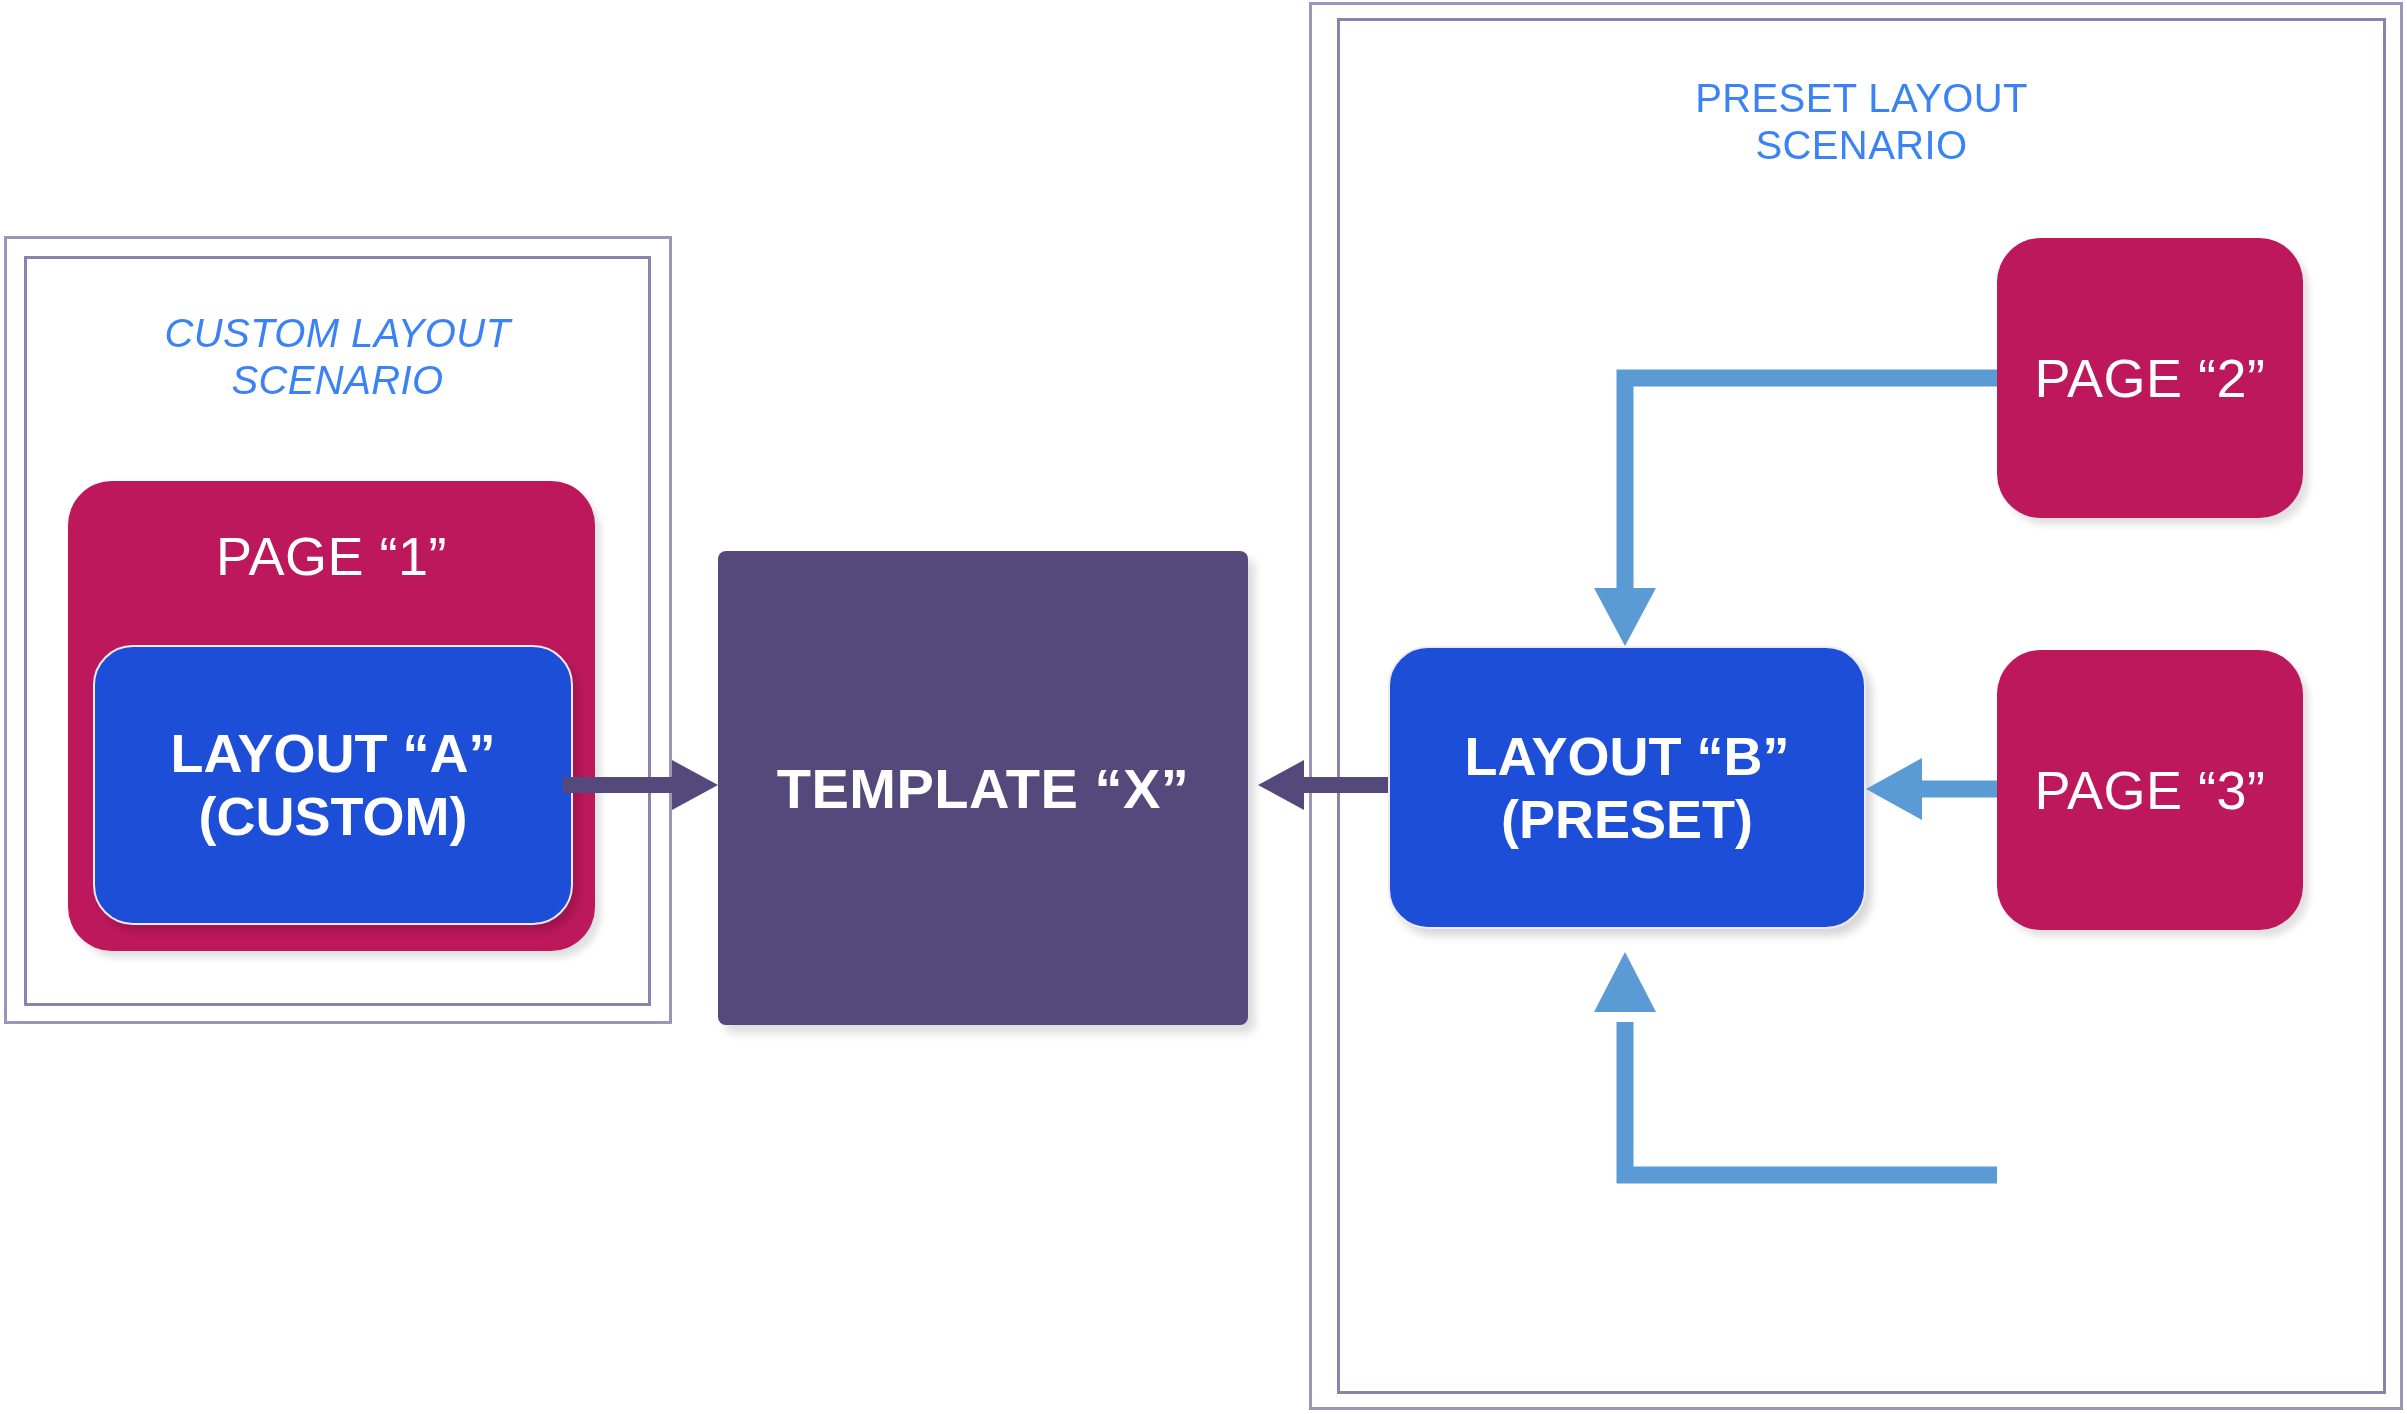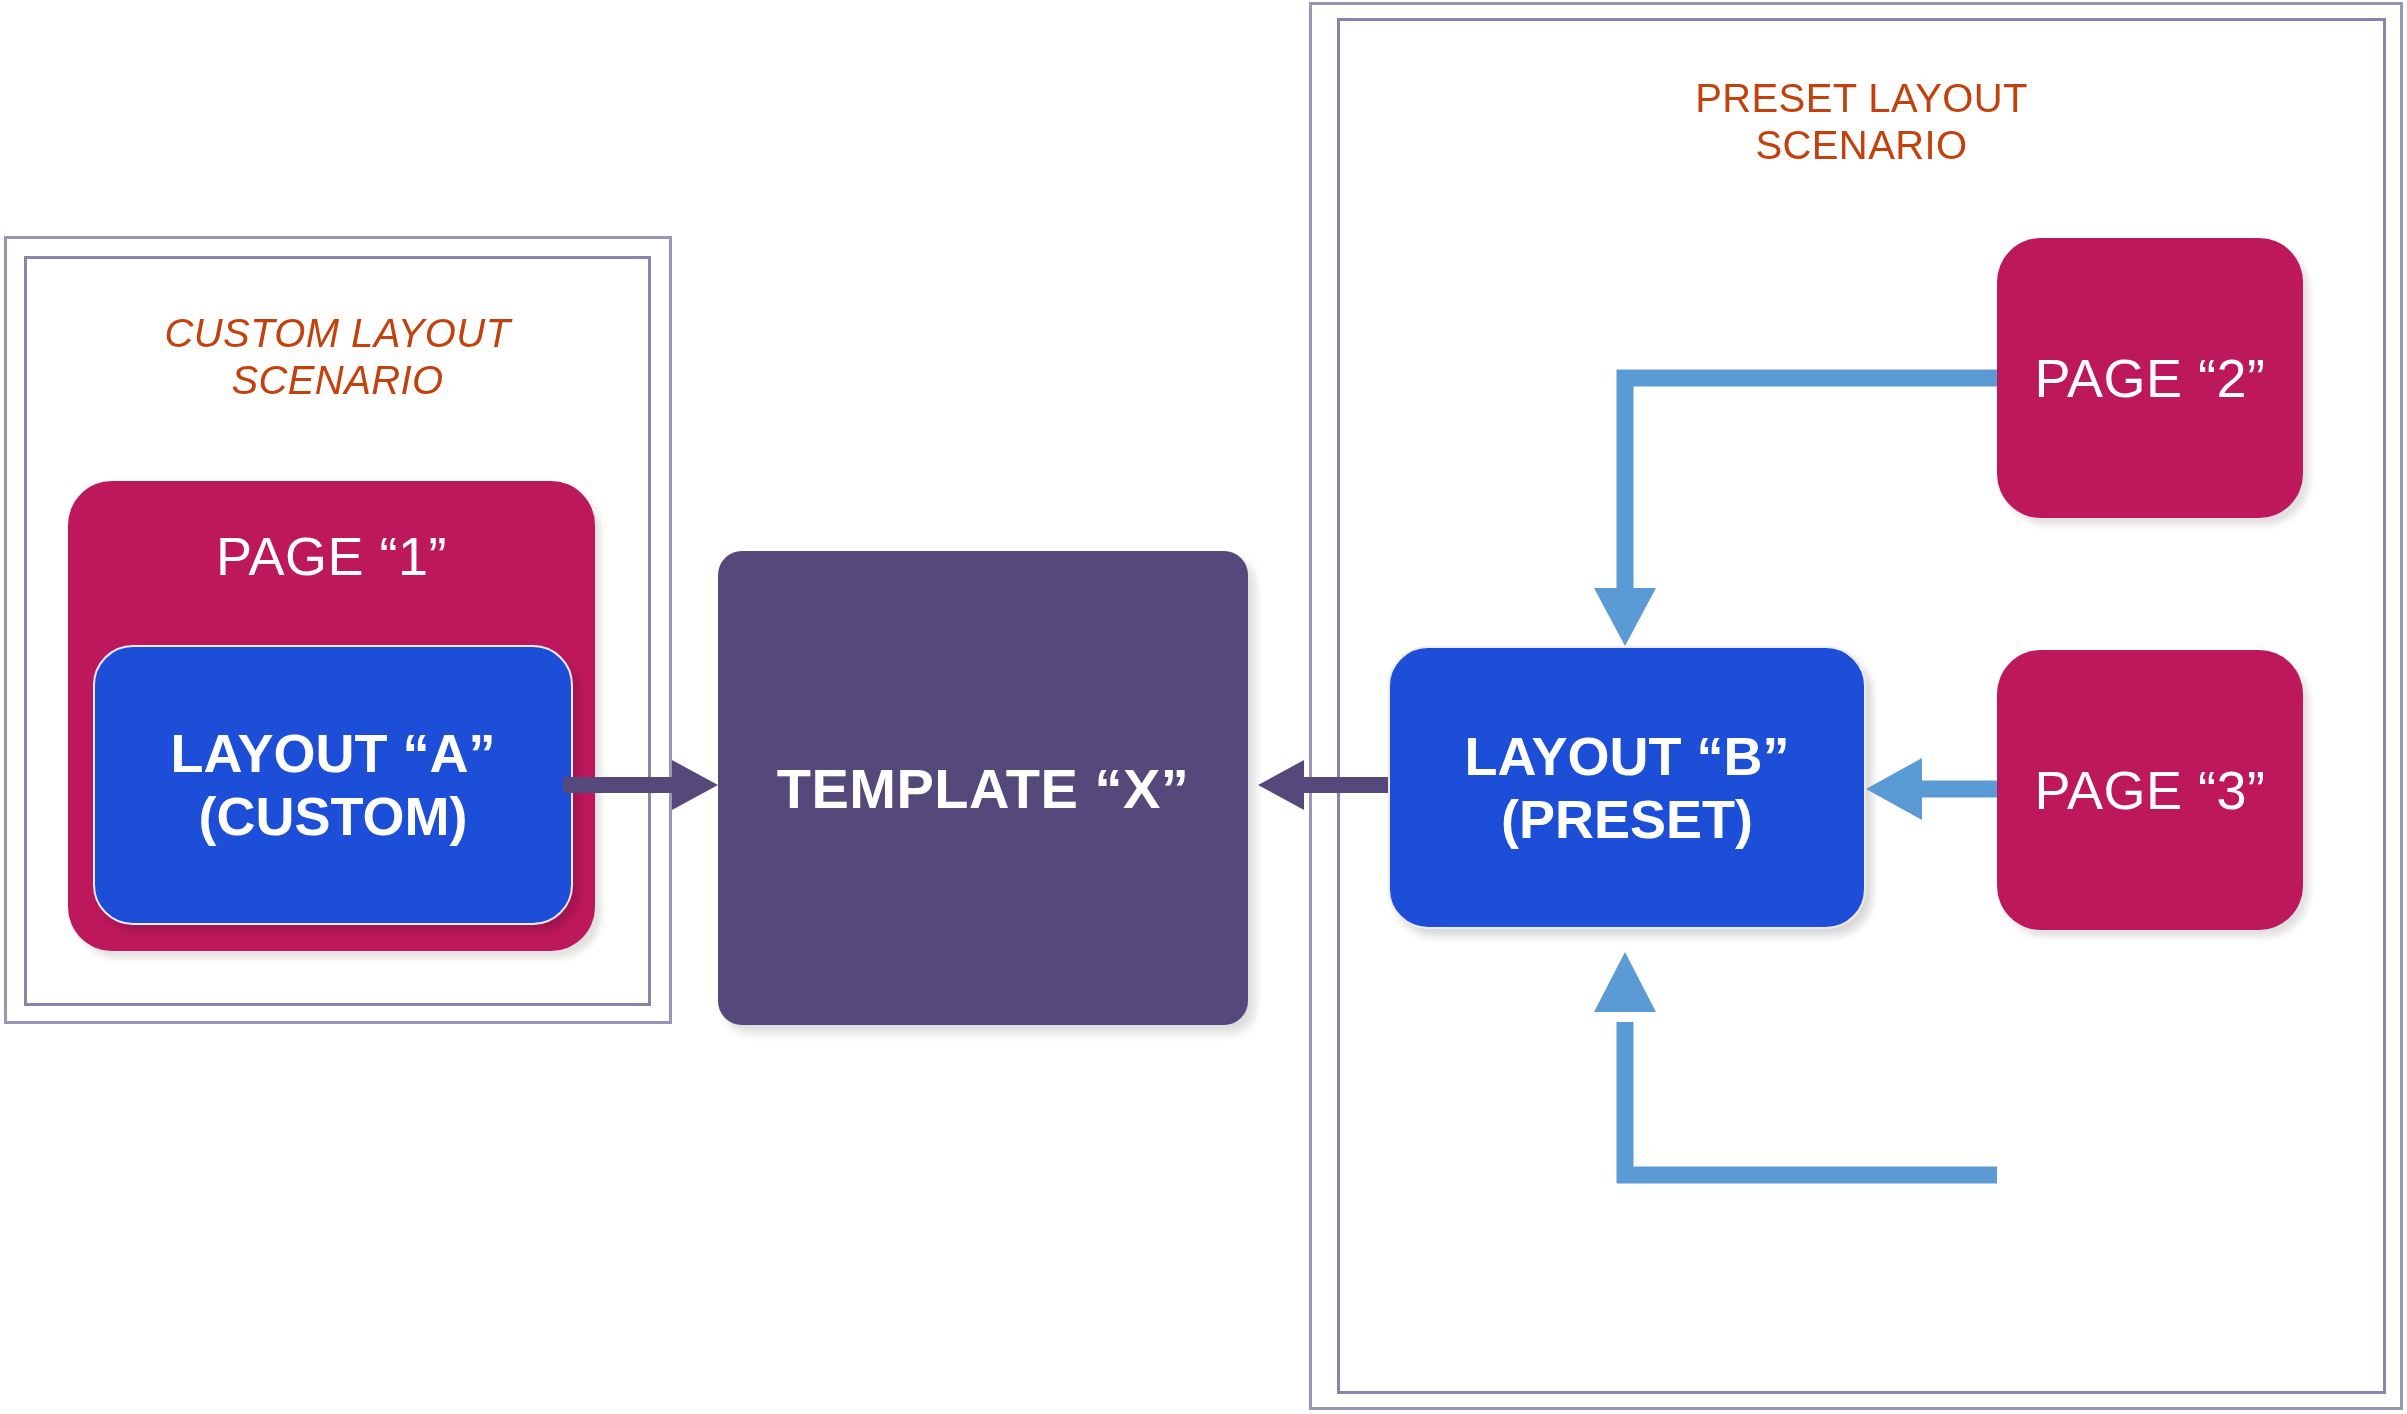--- a/index.html
+++ b/index.html
@@ -29,21 +29,21 @@
     position: absolute;
     border: 3px solid #8A84AC;
     background: transparent;
     box-sizing: border-box;
   }
 
   
   .scenario-caption {
     position: absolute;
     text-align: center;
-    color: #c2410c;
+    color: #3b82f6;
     font-size: 40px;
     line-height: 1.18;
     letter-spacing: 0.4px;
     font-weight: 400;
     white-space: pre-line;
   }
 
   
   .box {
     position: absolute;
@@ -69,21 +69,21 @@
     background: #1d4ed8;
     border-radius: 40px;
     font-size: 54px;
     font-weight: 700;
     line-height: 1.16;
     border: 2px solid #efeaf3;
     box-shadow: 6px 7px 9px rgba(0,0,0,0.16);
   }
   .box-template {
     background: #55497B;
-    border-radius: 24px;
+    border-radius: 8px;
     font-size: 56px;
     font-weight: 700;
     letter-spacing: 0.5px;
     box-shadow: 7px 8px 10px rgba(0,0,0,0.14);
   }
 
   
   .box-page.label-top {
     align-items: flex-start;
     padding-top: 44px;

